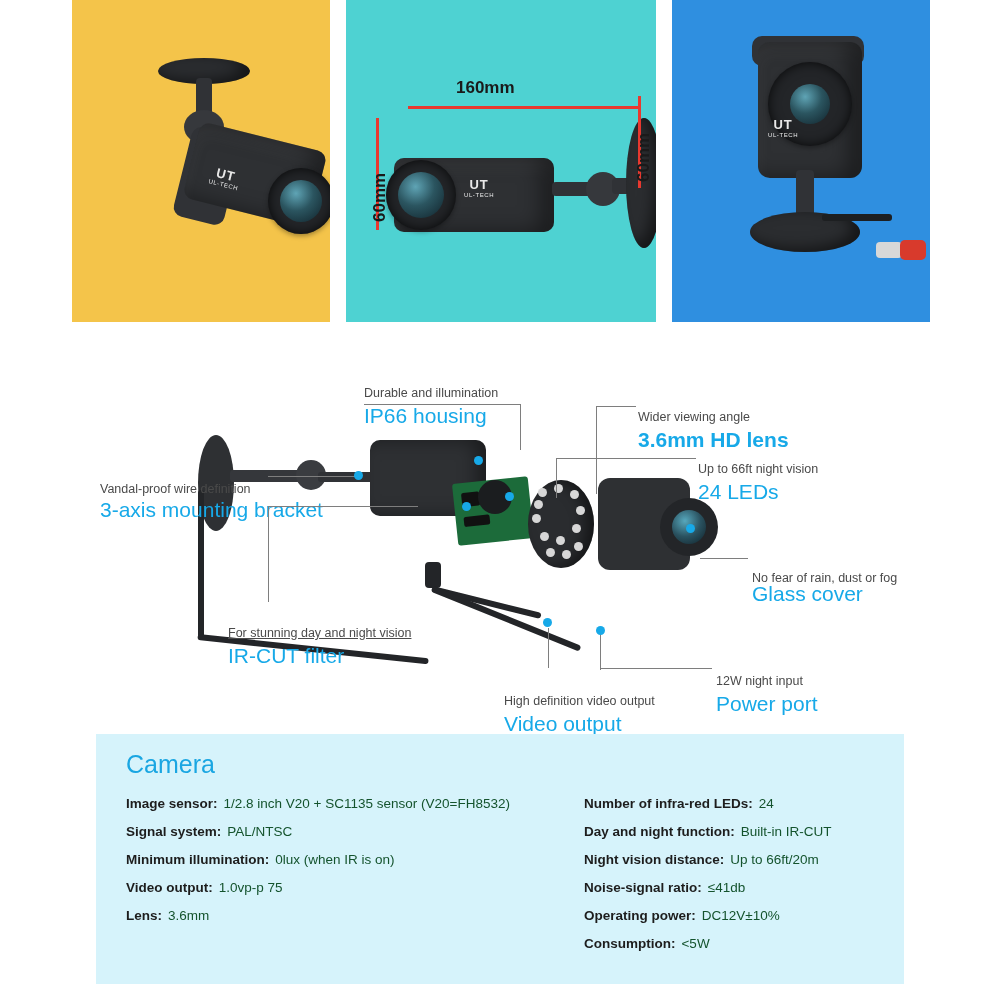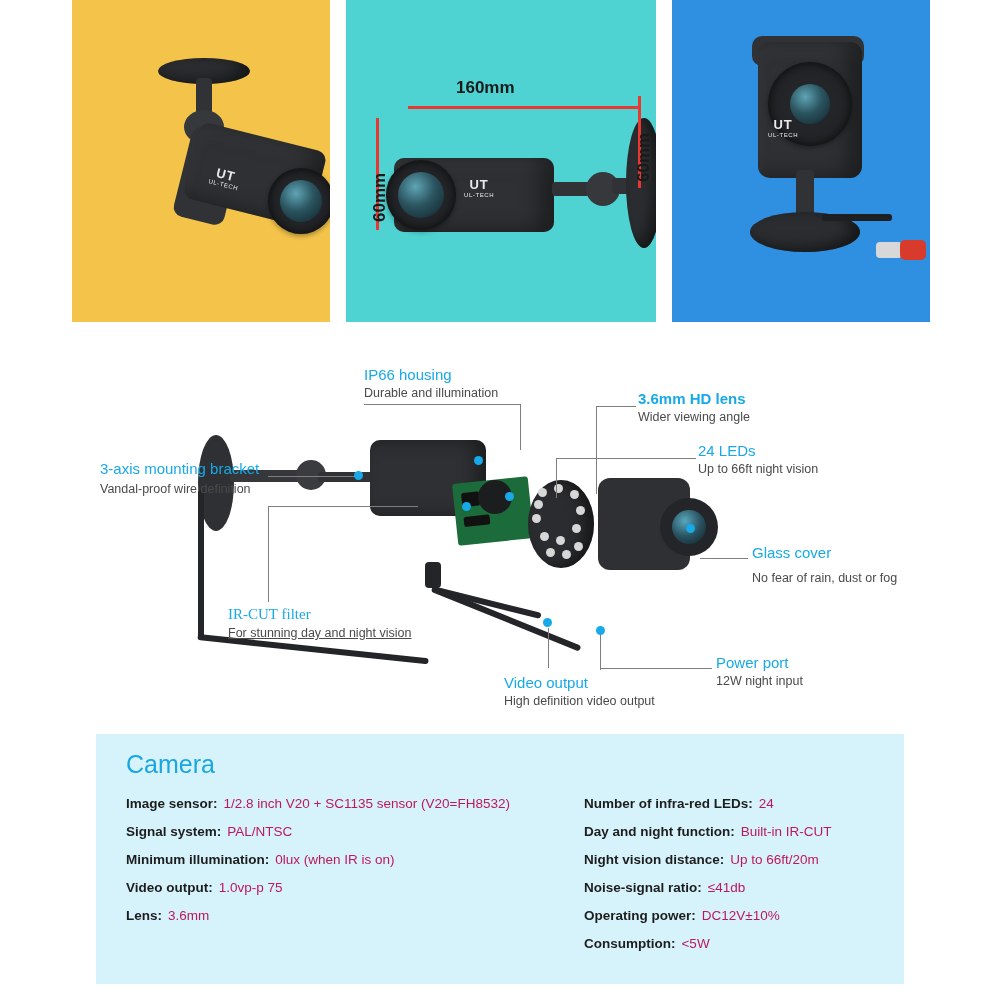--- a/index.html
+++ b/index.html
@@ -63,21 +63,21 @@
   .p3-glass { left:118px; top:84px; width:40px; height:40px; }
   .p3-logo  { left:96px; top:118px; }
   .p3-arm   { left:124px; top:170px; width:18px; height:48px; }
   .p3-base  { left:78px; top:212px; width:110px; height:40px; }
   .cable    { position:absolute; background:#1d1f21; border-radius:3px; }
   .bnc { position:absolute; width:26px; height:16px; border-radius:4px; background:#d8d8d8; }
   .dcplug { position:absolute; width:26px; height:20px; border-radius:5px; background:#d83a2c; }
 
   
   .diagram { position:absolute; top:330px; left:0; width:1000px; height:390px; }
-  .cal-title { position:absolute; color:#17a9e8; font-size:15px; white-space:nowrap; }
+  .cal-title { position:absolute; color:#17a9e8; font-size:21px; white-space:nowrap;margin-top:38px; }
   .cal-sub   { position:absolute; color:#4a4a4a; font-size:12.5px; white-space:nowrap; }
   .leader { position:absolute; background:#7e7e7e; height:1px; }
   .dotmark { position:absolute; width:9px; height:9px; border-radius:50%; background:#17a9e8; }
 
   .ex-base   { position:absolute; left:198px; top:105px; width:36px; height:96px; background:#2e3033; border-radius:50%/50%; }
   .ex-stem   { position:absolute; left:230px; top:140px; width:78px; height:12px; background:#35373b; border-radius:3px; }
   .ex-knob   { position:absolute; left:296px; top:130px; width:30px; height:30px; background:#3a3c40; border-radius:50%; }
   .ex-tube   { position:absolute; left:318px; top:142px; width:60px; height:10px; background:#303236; border-radius:3px; }
   .ex-body   { position:absolute; left:370px; top:110px; width:116px; height:76px; background:#2e3033; border-radius:10px;
                box-shadow: inset -10px 0 18px rgba(0,0,0,.4); }
@@ -97,21 +97,21 @@
   .conn-dc i { position:absolute; left:8px; top:6px; width:10px; height:10px; border-radius:50%; background:#f0a81e; }
 
   
   .spec { position:absolute; left:96px; top:734px; width:808px; height:250px; background:#d6f3fb; }
   .spec-title { position:absolute; left:30px; top:16px; color:#1aa6e2; font-size:25px; }
   .spec-col { position:absolute; top:62px; font-size:13.5px; color:#2b2b2b; }
   .spec-col.left  { left:30px; width:450px; }
   .spec-col.right { left:488px; width:310px; }
   .spec-row { margin-bottom:13px; white-space:nowrap; }
   .spec-row .k { font-weight:bold; color:#1d1d1d; }
-  .spec-row .v { color:#be185d; margin-left:6px; }
+  .spec-row .v { color:#14532d; margin-left:6px; }
 </style>
 </head>
 <body>
 
 <div class="page">
 
   <div class="photo-strip">
 
     <div class="photo yellow">
       <div class="mountbase p1-base"></div>
@@ -226,21 +226,21 @@
     <div class="cal-title" style="left:100px; top:130px;">3-axis mounting bracket</div>
     <div class="cal-sub" style="left:100px; top:152px;">Vandal-proof wire definition</div>
     <div class="leader" style="left:268px; top:146px; width:90px;"></div>
     <div class="dotmark" style="left:354px; top:141px;"></div>
 
     <div class="cal-title" style="left:752px; top:214px;">Glass cover</div>
     <div class="cal-sub" style="left:752px; top:234px;margin-top:7px;">No fear of rain, dust or fog</div>
     <div class="leader" style="left:700px; top:228px; width:48px;"></div>
     <div class="dotmark" style="left:686px; top:194px;"></div>
 
-    <div class="cal-title" style="left:228px; top:276px;font-family:Liberation Serif, serif;">IR-CUT filter</div>
+    <div class="cal-title" style="left:228px; top:276px;">IR-CUT filter</div>
     <div class="cal-sub" style="left:228px; top:296px;text-decoration:underline;">For stunning day and night vision</div>
     <div class="leader" style="left:268px; top:176px; width:1px; height:96px;"></div>
     <div class="leader" style="left:268px; top:176px; width:150px;"></div>
     <div class="dotmark" style="left:462px; top:172px;"></div>
 
     <div class="cal-title" style="left:504px; top:344px;">Video output</div>
     <div class="cal-sub" style="left:504px; top:364px;">High definition video output</div>
     <div class="leader" style="left:548px; top:298px; width:1px; height:40px;"></div>
     <div class="dotmark" style="left:543px; top:288px;"></div>
 

